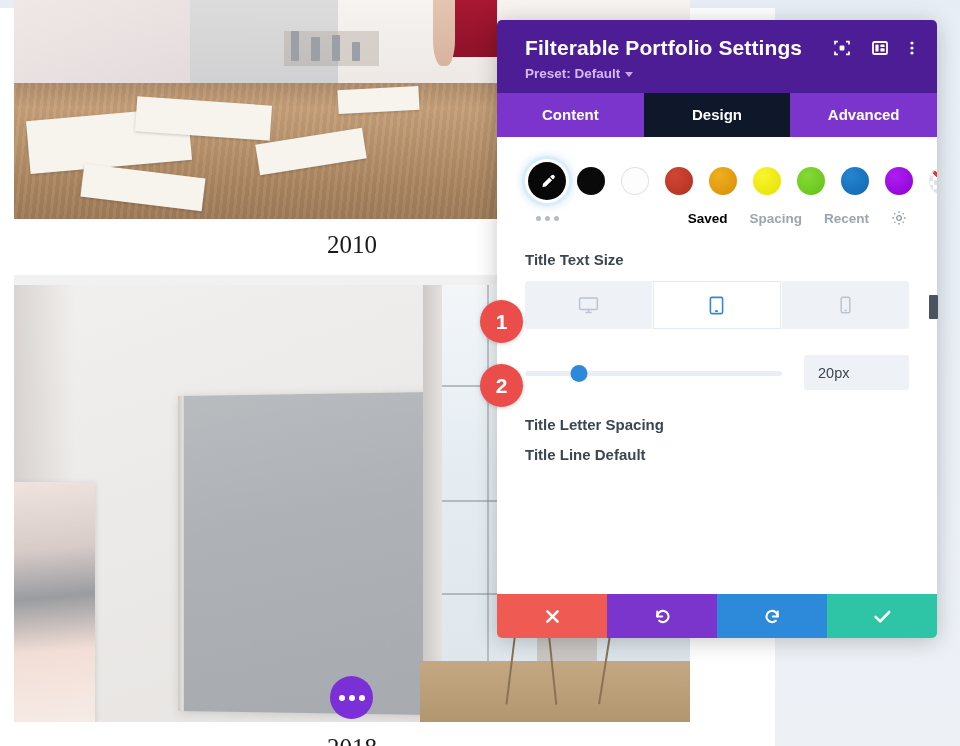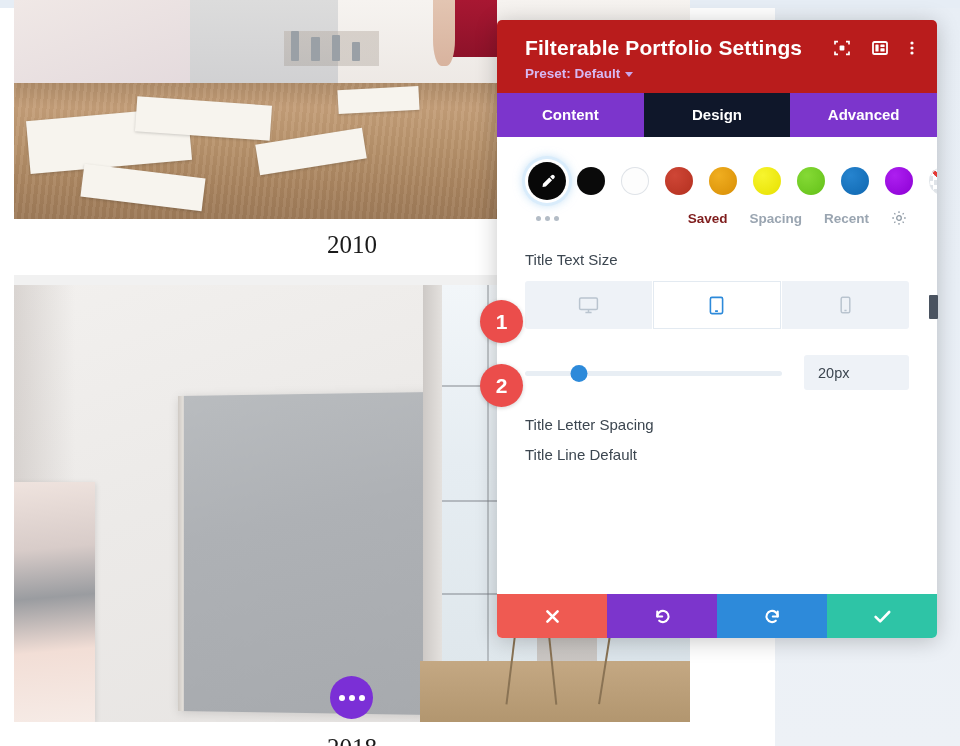--- a/index.html
+++ b/index.html
@@ -216,21 +216,21 @@
     border-radius: 5px;
     background: #ffffff;
     box-shadow: 0 3px 22px rgba(0,0,0,.22);
     overflow: visible;
     z-index: 40;
     display: flex;
     flex-direction: column;
   }
 
   .modal-header {
-    background: #b91c1c;
+    background: #4c1d95;
     border-radius: 5px 5px 0 0;
     padding: 16px 20px 12px 28px;
     flex: 0 0 auto;
     position: relative;
   }
   .mh-row {
     display: flex;
     align-items: center;
   }
   .modal-title {
@@ -334,26 +334,26 @@
   }
   .dots3 i { width: 5px; height: 5px; border-radius: 50%; background: #b3bcc6; display:block; }
   .meta-right {
     margin-left: auto;
     display: flex; align-items: center; gap: 22px;
     padding-right: 2px;
   }
   .meta-link {
     font-size: 13.5px; font-weight: bold; color: #9aa5b1; cursor: pointer;
   }
-  .meta-link.active { color: #7f1d1d; }
+  .meta-link.active { color: #000000; }
 
   .field-label {
     font-size: 15px;
     color: #3c4650;
-    font-weight: normal;
+    font-weight: bold;
     margin-bottom: 13px;
   }
 
   
   .device-toggle {
     display: flex;
     margin-bottom: 26px;
     border-radius: 3px;
     overflow: hidden;
   }

